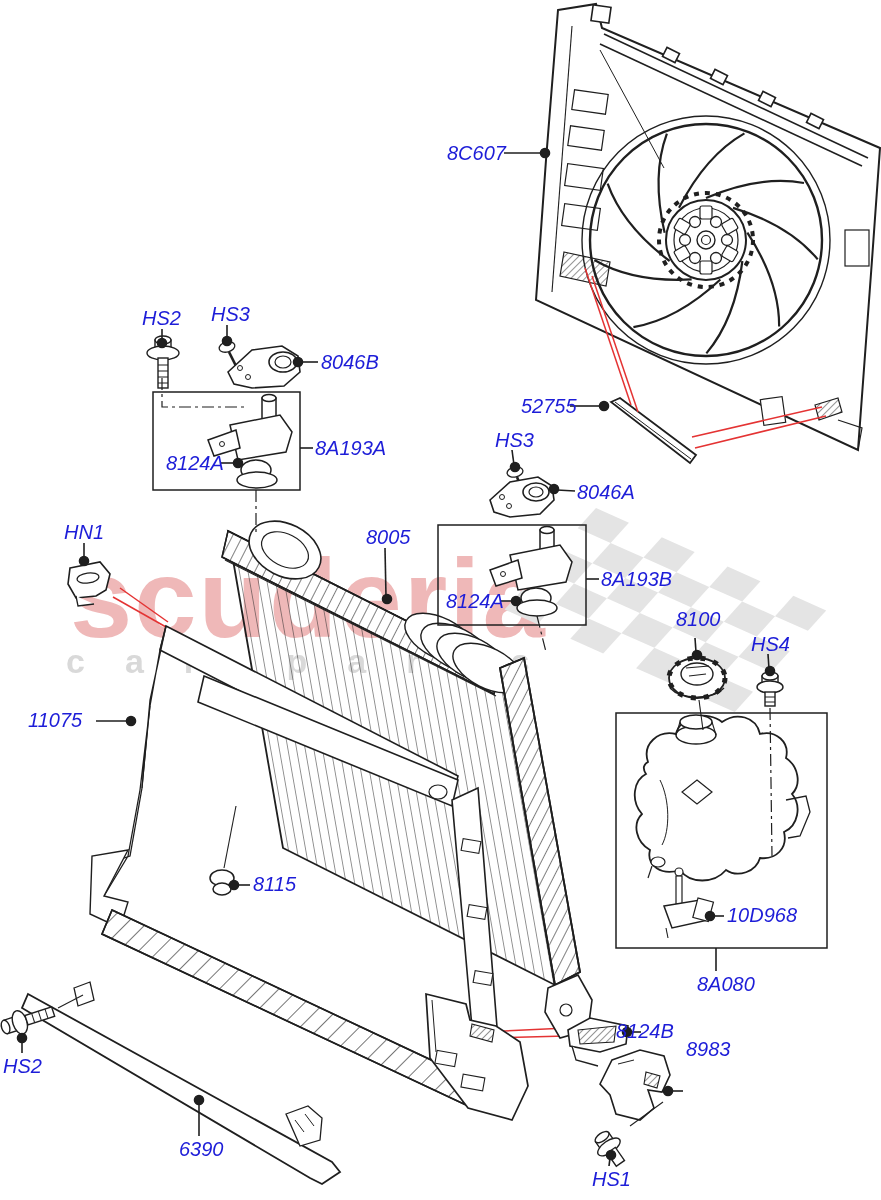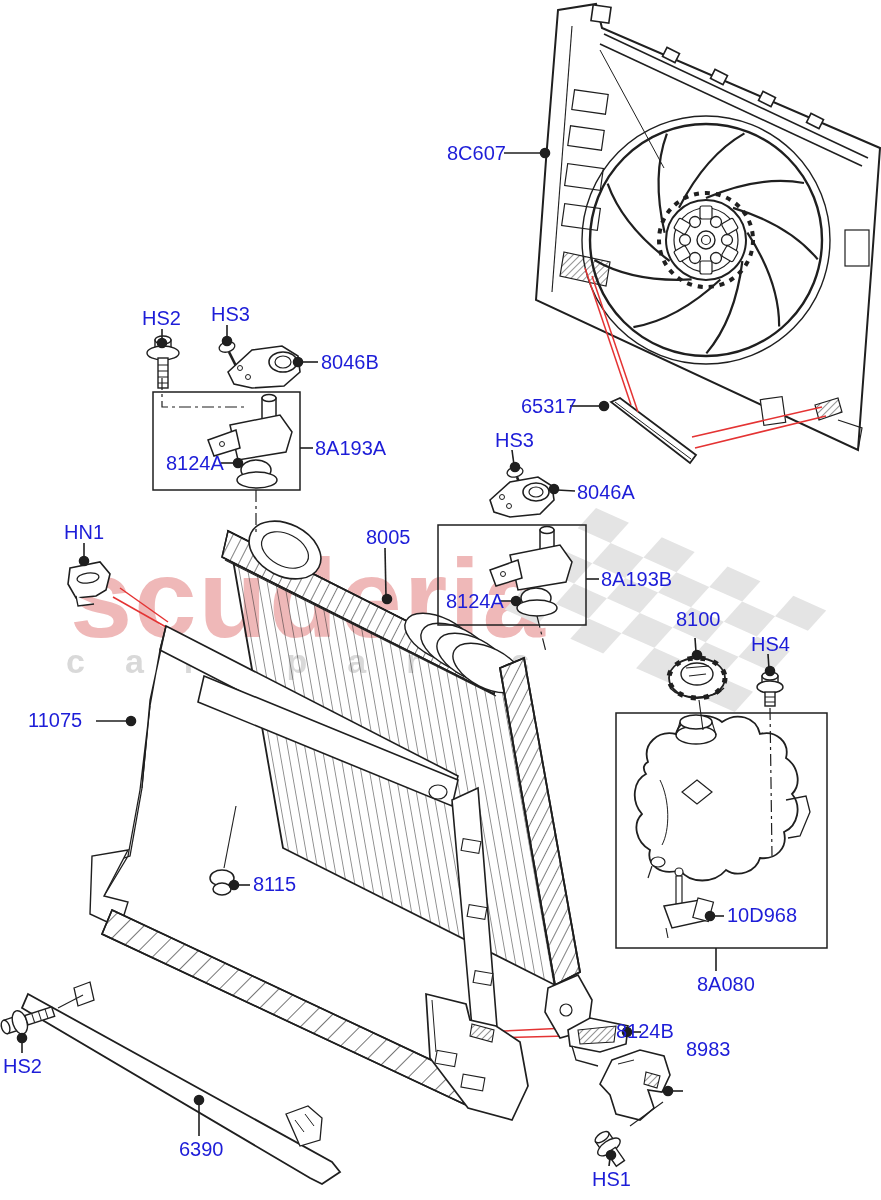--- a/index.html
+++ b/index.html
@@ -3,21 +3,21 @@
 <meta charset="utf-8">
 <style>
   html,body{margin:0;padding:0;background:#ffffff;}
   #page{position:relative;width:881px;height:1200px;background:#ffffff;overflow:hidden;
         font-family:"Liberation Sans",sans-serif;}
   .wm-big{position:absolute;left:70px;top:534px;font-size:112px;font-weight:bold;
           letter-spacing:2px;color:rgba(214,77,77,0.40);white-space:nowrap;z-index:1;}
   .wm-small{position:absolute;left:66px;top:642px;font-size:34px;font-weight:bold;
           letter-spacing:40px;color:#d9d9d9;white-space:nowrap;z-index:1;}
   svg#art{position:absolute;left:0;top:0;z-index:2;}
-  .lbl{position:absolute;z-index:3;font-size:20px;color:#1d1dd8;white-space:nowrap;cursor:pointer;}
+  .lbl{position:absolute;z-index:3;font-size:20px;color:#1d1dd8;white-space:nowrap;cursor:pointer;font-style:italic;}
 </style>
 </head>
 <body>
 
 <div id="page">
 
   <div class="wm-big">scuderia</div>
   <div class="wm-small">car parts</div>
 
   <svg id="art" width="881" height="1200" viewBox="0 0 881 1200">
@@ -384,21 +384,21 @@
         <circle cx="199" cy="1100" r="4.5"></circle>
     </g>
   </svg>
 
   <span class="lbl" style="left:447px;top:142px">8C607</span>
   <span class="lbl" style="left:142px;top:307px">HS2</span>
   <span class="lbl" style="left:211px;top:303px">HS3</span>
   <span class="lbl" style="left:321px;top:351px">8046B</span>
   <span class="lbl" style="left:315px;top:437px">8A193A</span>
   <span class="lbl" style="left:166px;top:452px">8124A</span>
-  <span class="lbl" style="left:521px;top:395px">65317</span>
+  <span class="lbl" style="left:521px;top:395px">52755</span>
   <span class="lbl" style="left:495px;top:429px">HS3</span>
   <span class="lbl" style="left:577px;top:481px">8046A</span>
   <span class="lbl" style="left:601px;top:568px">8A193B</span>
   <span class="lbl" style="left:446px;top:590px">8124A</span>
   <span class="lbl" style="left:64px;top:521px">HN1</span>
   <span class="lbl" style="left:366px;top:526px">8005</span>
   <span class="lbl" style="left:676px;top:608px">8100</span>
   <span class="lbl" style="left:751px;top:633px">HS4</span>
   <span class="lbl" style="left:28px;top:709px">11075</span>
   <span class="lbl" style="left:253px;top:873px">8115</span>

